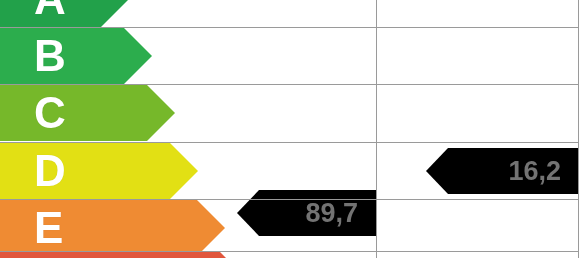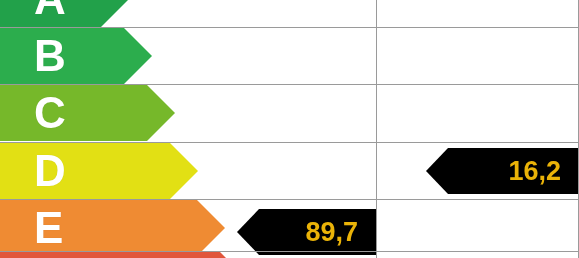--- a/index.html
+++ b/index.html
@@ -72,21 +72,21 @@
     justify-content:flex-end;
   }
   .badge-notch {
     position:absolute;
     left:-22px; top:0;
     width:22px; height:100%;
     background:#000000;
     clip-path:polygon(100% 0, 100% 100%, 0 50%);
   }
   .badge-text {
-    color:#eab308;
+    color:#737373;
     font-size:27px;
     font-weight:bold;
     line-height:1;
     padding-right:18px;
     white-space:nowrap;
   }
 </style>
 </head>
 <body>
 
@@ -126,21 +126,21 @@
     <div class="band" style="width:220px; background:#e1563c;"></div>
     <div class="band-tip" style="left:220px; background:#e1563c; clip-path:polygon(0 0, 0 100%, 100% 50%);"></div>
 
   </div>
 
   <div class="value-badge" style="left:448px; top:148px; width:131px;">
     <div class="badge-notch"></div>
     <span class="badge-text">16,2</span>
   </div>
 
-  <div class="value-badge" style="left:259px; top:209px; width:117px;align-items:center;">
+  <div class="value-badge" style="left:259px; top:190px; width:117px;align-items:center;">
     <div class="badge-notch"></div>
     <span class="badge-text">89,7</span>
   </div>
 
   <div class="hline" style="top:27px;"></div>
   <div class="hline" style="top:84px;"></div>
   <div class="hline" style="top:142px;"></div>
   <div class="hline" style="top:199px;"></div>
   <div class="hline" style="top:251px;"></div>
 

